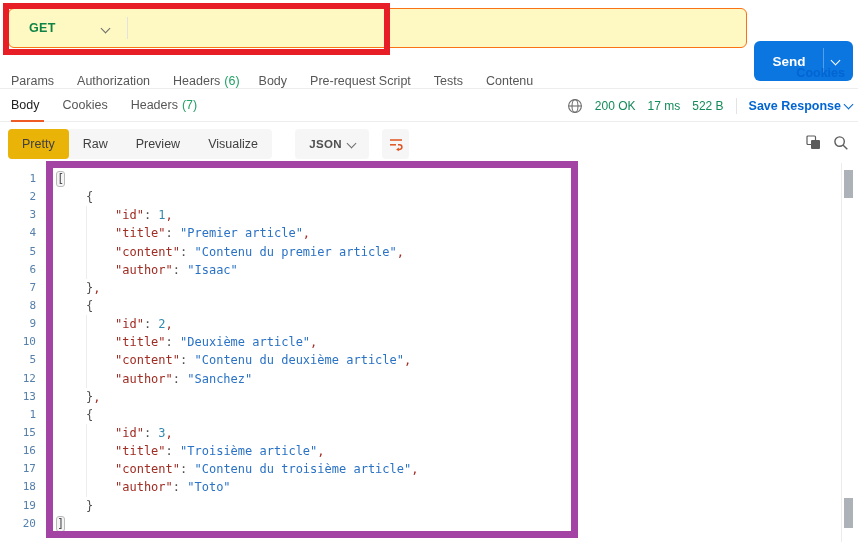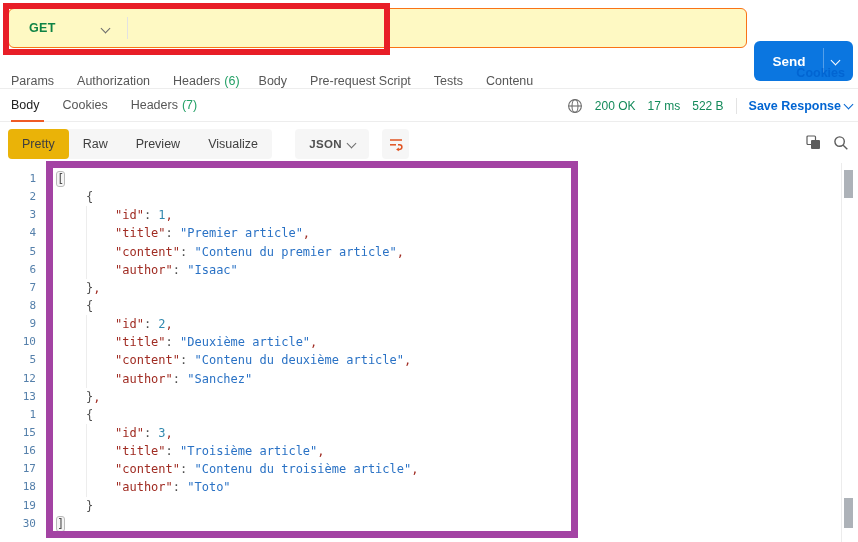--- a/index.html
+++ b/index.html
@@ -211,21 +211,21 @@
         <div class="ln">10</div>
         <div class="ln">5</div>
         <div class="ln">12</div>
         <div class="ln">13</div>
         <div class="ln">1</div>
         <div class="ln">15</div>
         <div class="ln">16</div>
         <div class="ln">17</div>
         <div class="ln">18</div>
         <div class="ln">19</div>
-        <div class="ln">30</div>
+        <div class="ln">20</div>
       </div>
     <div class="abs code-col">
         <div class="cl"><span class="tk-p hl">[</span></div>
         <div class="cl"><span class="ind"></span><span class="tk-p">{</span></div>
         <div class="cl"><span class="ind"></span><span class="ind"></span><span class="tk-k">"id"</span><span class="tk-p">: </span><span class="tk-n">1</span><span class="tk-c">,</span></div>
         <div class="cl"><span class="ind"></span><span class="ind"></span><span class="tk-k">"title"</span><span class="tk-p">: </span><span class="tk-s">"Premier article"</span><span class="tk-c">,</span></div>
         <div class="cl"><span class="ind"></span><span class="ind"></span><span class="tk-k">"content"</span><span class="tk-p">: </span><span class="tk-s">"Contenu du premier article"</span><span class="tk-c">,</span></div>
         <div class="cl"><span class="ind"></span><span class="ind"></span><span class="tk-k">"author"</span><span class="tk-p">: </span><span class="tk-s">"Isaac"</span></div>
         <div class="cl"><span class="ind"></span><span class="tk-p">}</span><span class="tk-c">,</span></div>
         <div class="cl"><span class="ind"></span><span class="tk-p">{</span></div>

